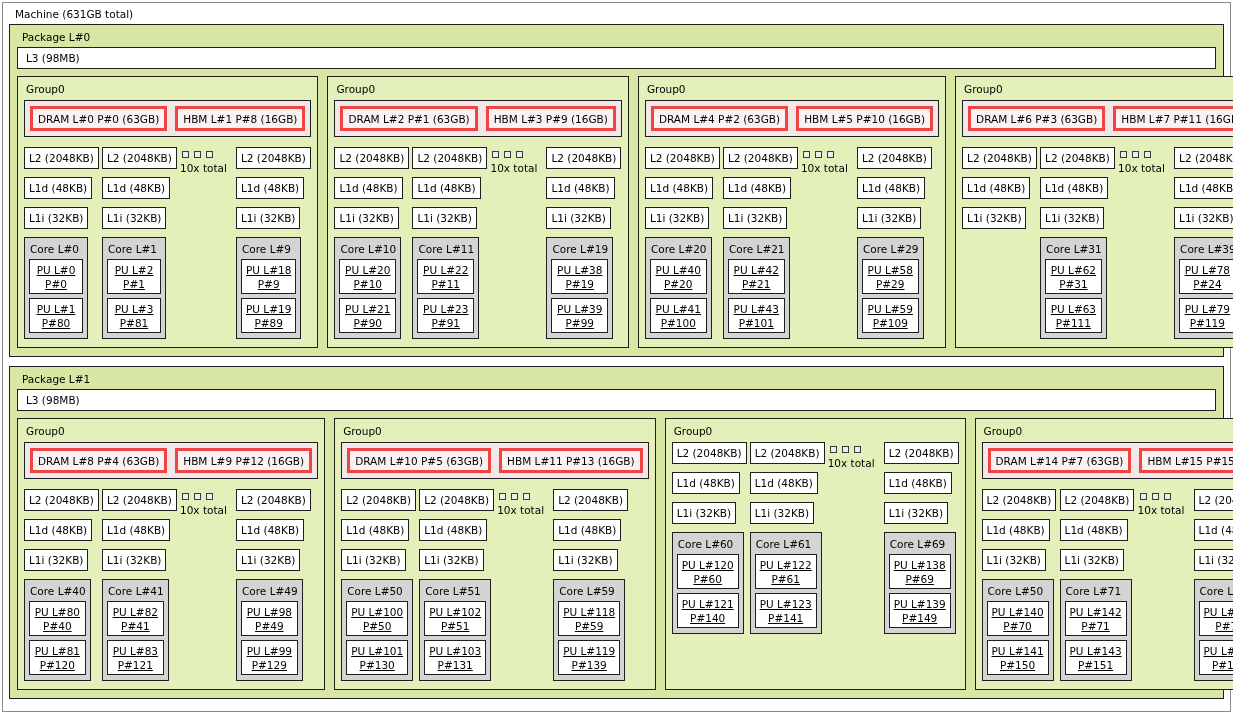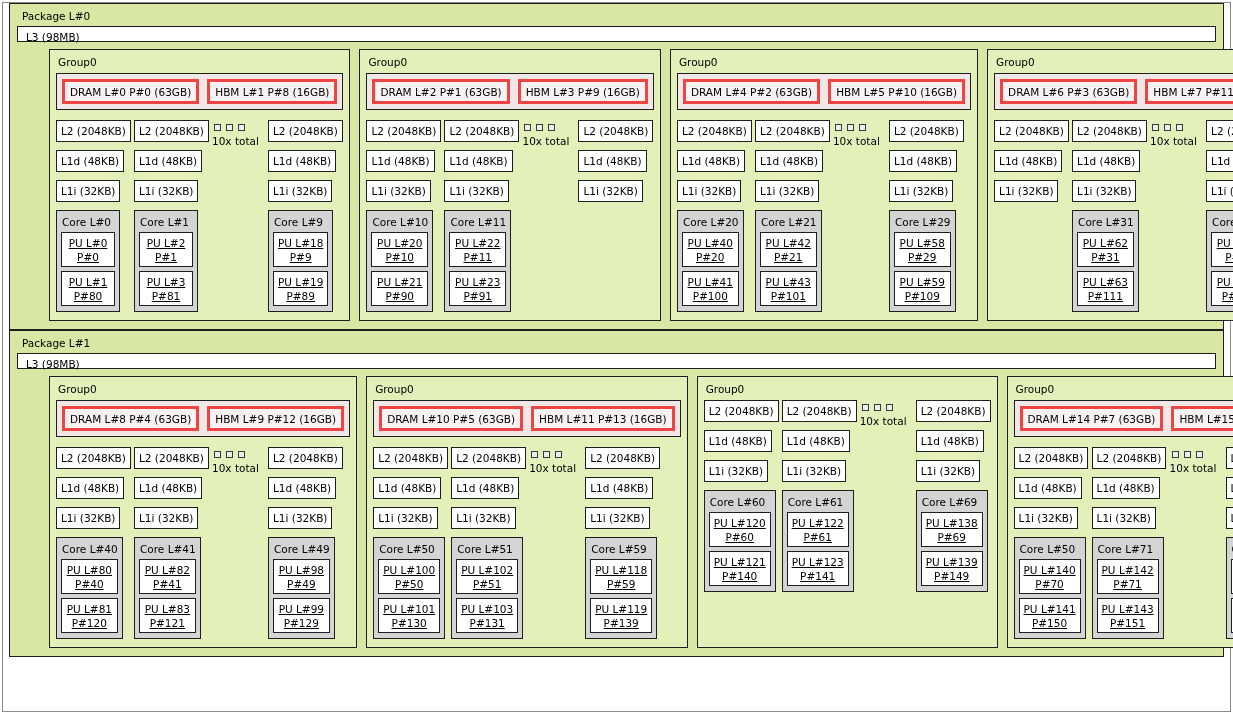--- a/index.html
+++ b/index.html
@@ -6,25 +6,25 @@
   html,body { margin:0; padding:0; }
   body {
     width:1233px; height:714px; background:#ffffff;
     font-family:"DejaVu Sans", sans-serif; font-size:10.5px; color:#000;
   }
   .machine {
     position:absolute; left:2px; top:2px; width:1229px; height:710px;
     border:1px solid #8a8a8a; background:#fff;
   }
   .mtitle { padding:5px 0 4px 12px; white-space:nowrap; }
-  .packages { display:flex; flex-direction:column; padding:0 6px; }
+  .packages { display:flex; flex-direction:column; gap:9px; padding:0 6px; }
   .package { border:1px solid #1e1e1e; background:#d8e7a3; padding:4px 7px 8px; }
   .ptitle { padding:2px 0 4px 5px; white-space:nowrap; }
-  .l3 { border:1px solid #1e1e1e; background:#fff; height:16px; padding:4px 0 0 8px; margin-bottom:7px; }
-  .groups { display:flex; gap:9px;margin-left:32px; }
+  .l3 { border:1px solid #1e1e1e; background:#fff; height:22px; padding:4px 0 0 8px; margin-bottom:7px; }
+  .groups { display:flex; gap:9px; }
   .group { flex:1; border:1px solid #1e1e1e; background:#e3f0ba; padding:4px 6px 8px; }
   .gtitle { padding:2px 0 5px 2px; white-space:nowrap; }
   .numa { border:1px solid #1e1e1e; background:#f2e7e7; display:flex; gap:8px; padding:5px 5px; margin-bottom:10px; }
   .mem { border:3px solid #ef4444; background:#faf2f2; padding:4px 5px 3px; white-space:nowrap; line-height:12px; }
   .grid { display:grid; grid-template-columns:78px 78px 56px auto; row-gap:8px; }
   .c1{grid-column:1}.c2{grid-column:2}.c3{grid-column:3}.c4{grid-column:4}
   .r1{grid-row:1}.r2{grid-row:2}.r3{grid-row:3}.r4{grid-row:4}
   .cache { border:1px solid #1e1e1e; background:#fff; padding:4px 4px 3px; white-space:nowrap;
            justify-self:start; align-self:start; line-height:13px; height:22px; }
   .dots { grid-row:1 / span 2; padding-top:2px; }
@@ -33,20 +33,21 @@
   .dotnote { white-space:nowrap; }
   .core { border:1px solid #1e1e1e; background:#d4d4d4; padding:4px 4px 5px; justify-self:start; align-self:start; min-width:64px; }
   .ctitle { margin:1px 0 3px 1px; white-space:nowrap; }
   .pu { border:1px solid #1e1e1e; background:#fff; margin-top:4px; padding:3px 4px 2px; text-align:center;text-decoration:underline; }
   .puline { display:block; line-height:14px; white-space:nowrap; }
 </style>
 </head>
 <body>
 
 <div class="machine">
+  <div class="mtitle">Machine (631GB total)</div>
   <div class="packages" id="packages">
       <div class="package">
     <div class="ptitle">Package L#0</div>
     <div class="l3">L3 (98MB)</div>
     <div class="groups">
           <div class="group">
     <div class="gtitle">Group0</div>
 
     <div class="numa">
       <div class="mem">DRAM L#0 P#0 (63GB)</div>
@@ -157,20 +158,31 @@
         <div class="pu">
           <span class="puline">PU L#22</span>
           <span class="puline">P#11</span>
         </div>
         <div class="pu">
           <span class="puline">PU L#23</span>
           <span class="puline">P#91</span>
         </div>
       </div>
 
+      <div class="core c4 r4">
+        <div class="ctitle">Core L#19</div>
+        <div class="pu">
+          <span class="puline">PU L#38</span>
+          <span class="puline">P#19</span>
+        </div>
+        <div class="pu">
+          <span class="puline">PU L#39</span>
+          <span class="puline">P#99</span>
+        </div>
+      </div>
     </div>
   </div>
           <div class="group">
     <div class="gtitle">Group0</div>
 
     <div class="numa">
       <div class="mem">DRAM L#4 P#2 (63GB)</div>
       <div class="mem">HBM L#5 P#10 (16GB)</div>
     </div>
 

